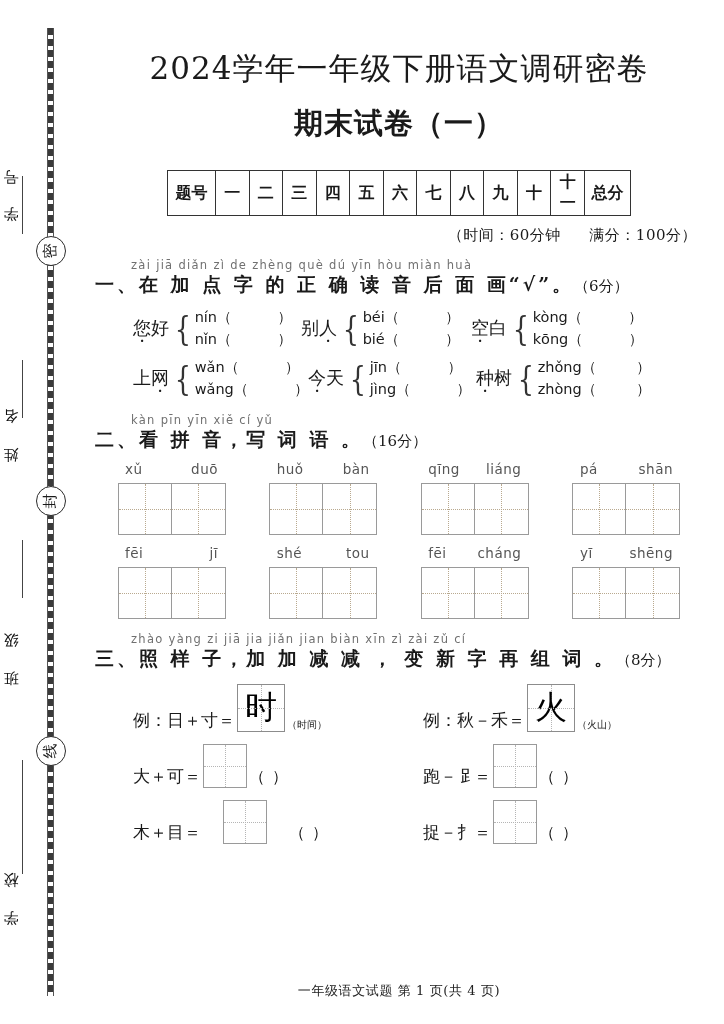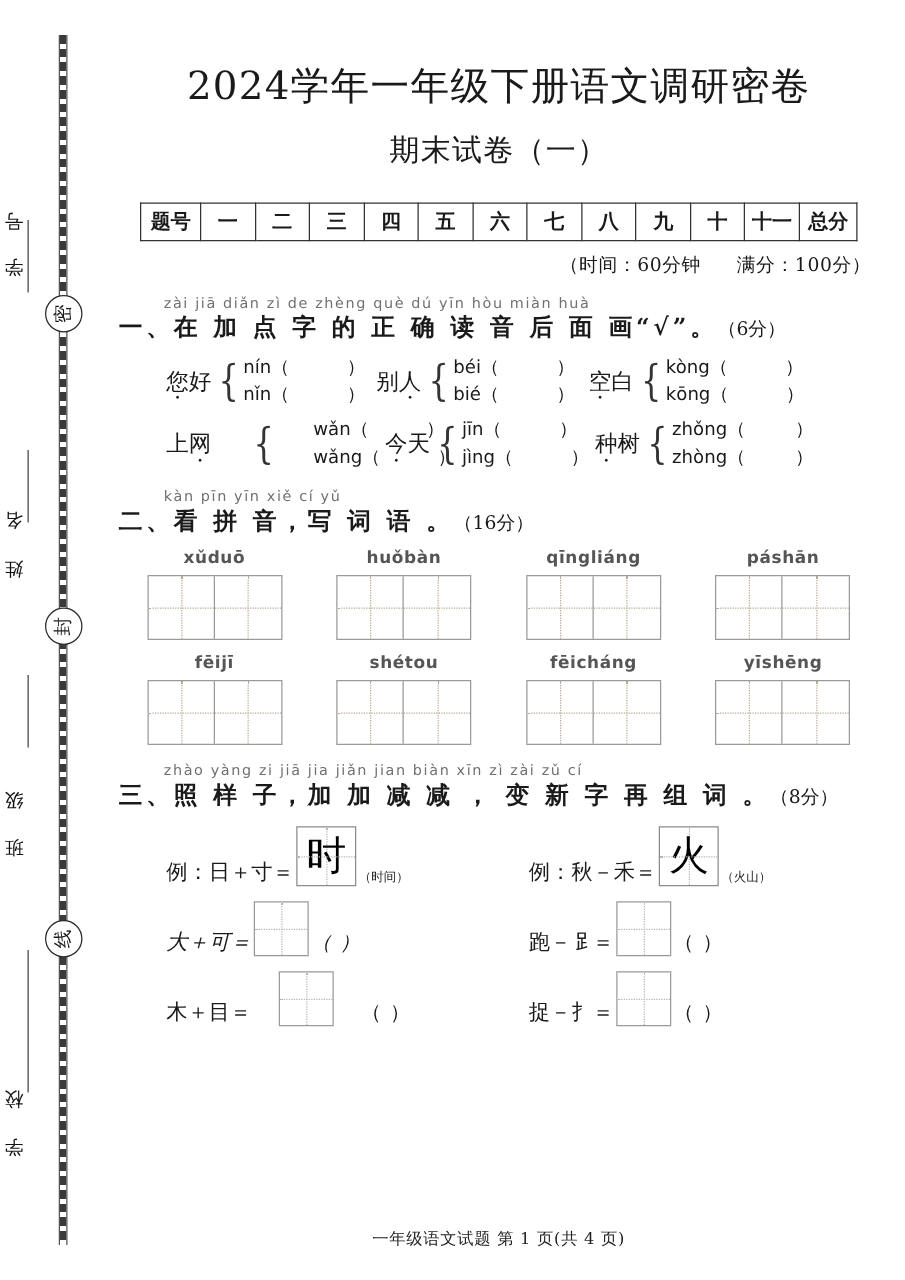--- a/index.html
+++ b/index.html
@@ -47,27 +47,27 @@
     position:absolute; left:73px; top:0; width:652px; height:1024px;
     padding:0 22px;
   }
 
   h1.title, h2.title2{
     font-family:"DejaVu Serif", serif;
     text-align:center; font-weight:400; margin:0;
     letter-spacing:1px;
   }
   h1.title{ font-size:31px; padding-top:48px; }
-  h2.title2{ font-size:24px; padding-top:14px; }
+  h2.title2{ font-size:29px; padding-top:14px;font-weight:bold; }
 
   
   table.score{
     border-collapse:collapse;
     margin:26px auto 0 auto;
-    width:574px;
+    width:464px;
     table-layout:fixed;
   }
   table.score td{
     border:1px solid #333;
     height:30px;
     text-align:center; vertical-align:middle;
     font-family:"DejaVu Serif", serif;
     font-size:16px; font-weight:700;
   }
   table.score td.lbl{ width:48px; }
@@ -120,21 +120,21 @@
   .q1-opts{ font-size:14.5px; font-family:"DejaVu Sans", sans-serif; line-height:22px; }
   .q1-opt{ white-space:nowrap; }
   .blankspan{ display:inline-block; }
 
   
   .q2{ margin-top:8px; }
   .q2-row{ display:flex; justify-content:space-between; padding:0 14px; margin-bottom:10px; }
   .q2-cell{ width:125px; text-align:center; }
   .q2-py{
     font-size:13.5px; color:#555; letter-spacing:.5px;
-    height:19px; display:flex; justify-content:center; padding:0 16px;font-weight:bold;
+    height:19px; display:flex; justify-content:space-between; padding:0 16px;
   }
   .tzg{
     display:flex; width:108px; height:52px; margin:3px auto 0 auto;
     border:1px solid #9a9a9a;
   }
   .tzg .half{
     width:50%; height:100%; position:relative;
     border-right:1px solid #9a9a9a;
   }
   .tzg .half:last-child{ border-right:none; }
@@ -263,21 +263,21 @@
           <span class="q1-word"><span class="dotted">空</span><span>白</span></span>
           <span class="brace">{</span>
           <span class="q1-opts">
             <div class="q1-opt"><span>kòng（</span><span class="blankspan" style="width:46px"></span><span>）</span></div>
             <div class="q1-opt"><span>kōng（</span><span class="blankspan" style="width:46px"></span><span>）</span></div>
           </span>
         </div>
       </div>
 
       <div class="q1-row">
-        <div class="q1-item" style="margin-left:38px;width:175px;gap:28px;">
+        <div class="q1-item" style="margin-left:38px;width:175px;">
           <span class="q1-word"><span>上</span><span class="dotted">网</span></span>
           <span class="brace">{</span>
           <span class="q1-opts">
             <div class="q1-opt"><span>wǎn（</span><span class="blankspan" style="width:46px"></span><span>）</span></div>
             <div class="q1-opt"><span>wǎng（</span><span class="blankspan" style="width:46px"></span><span>）</span></div>
           </span>
         </div>
         <div class="q1-item" style="width:168px;">
           <span class="q1-word"><span class="dotted">今</span><span>天</span></span>
           <span class="brace">{</span>
@@ -411,21 +411,21 @@
         <div class="q3-item">
           <span>例：秋－禾＝</span>
           <span class="box filled">
               <span class="ch">火</span>
             </span>
           <span class="q3-note">（火山）</span>
         </div>
       </div>
 
       <div class="q3-row">
-        <div class="q3-item" style="width:290px;font-style:italic;">
+        <div class="q3-item" style="width:290px;">
           <span>大＋可＝</span>
           <span class="box"></span>
           <span class="q3-par">（          ）</span>
         </div>
         <div class="q3-item">
           <span>跑－𧾷＝</span>
           <span class="box"></span>
           <span class="q3-par">（          ）</span>
         </div>
       </div>

